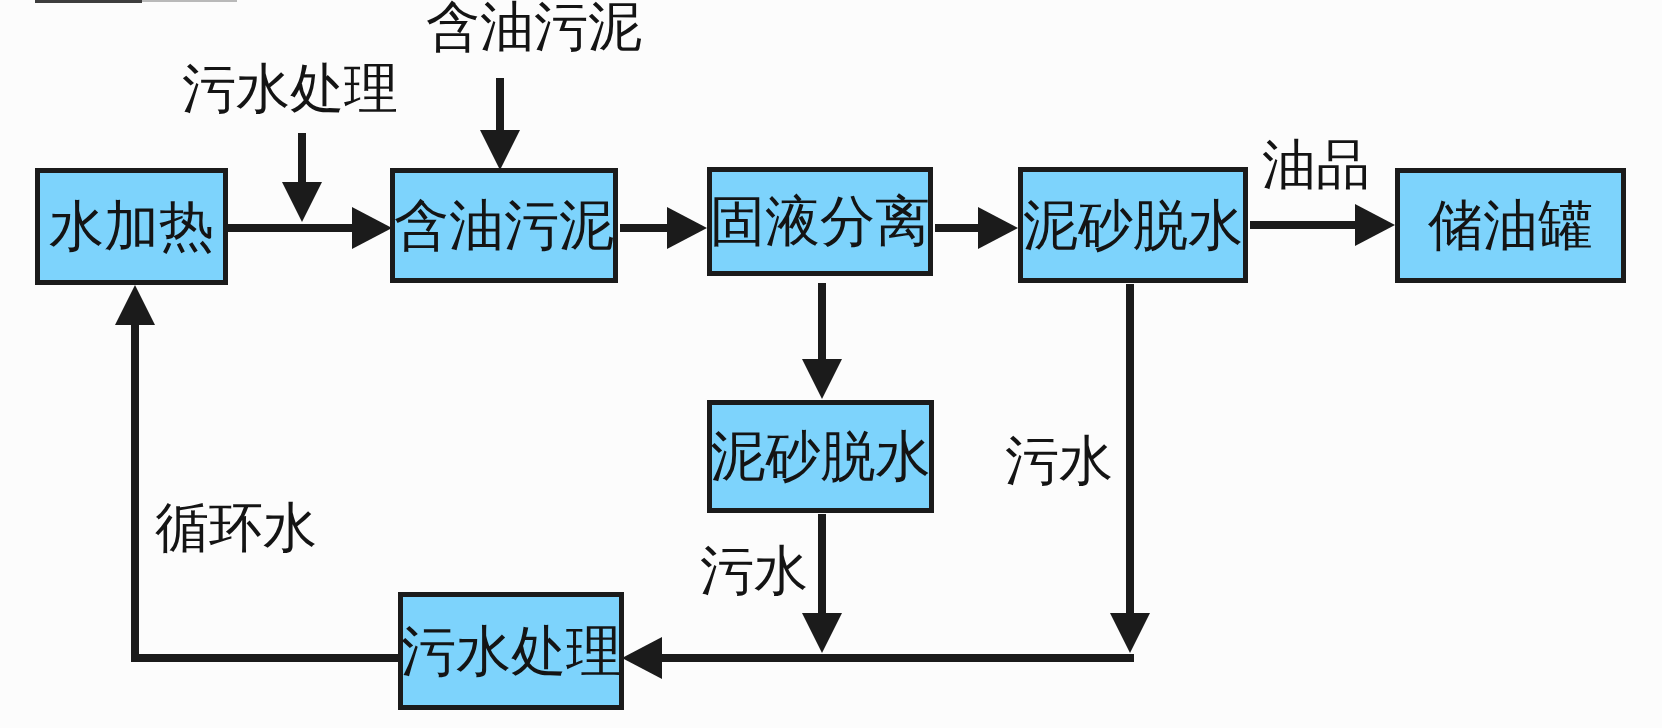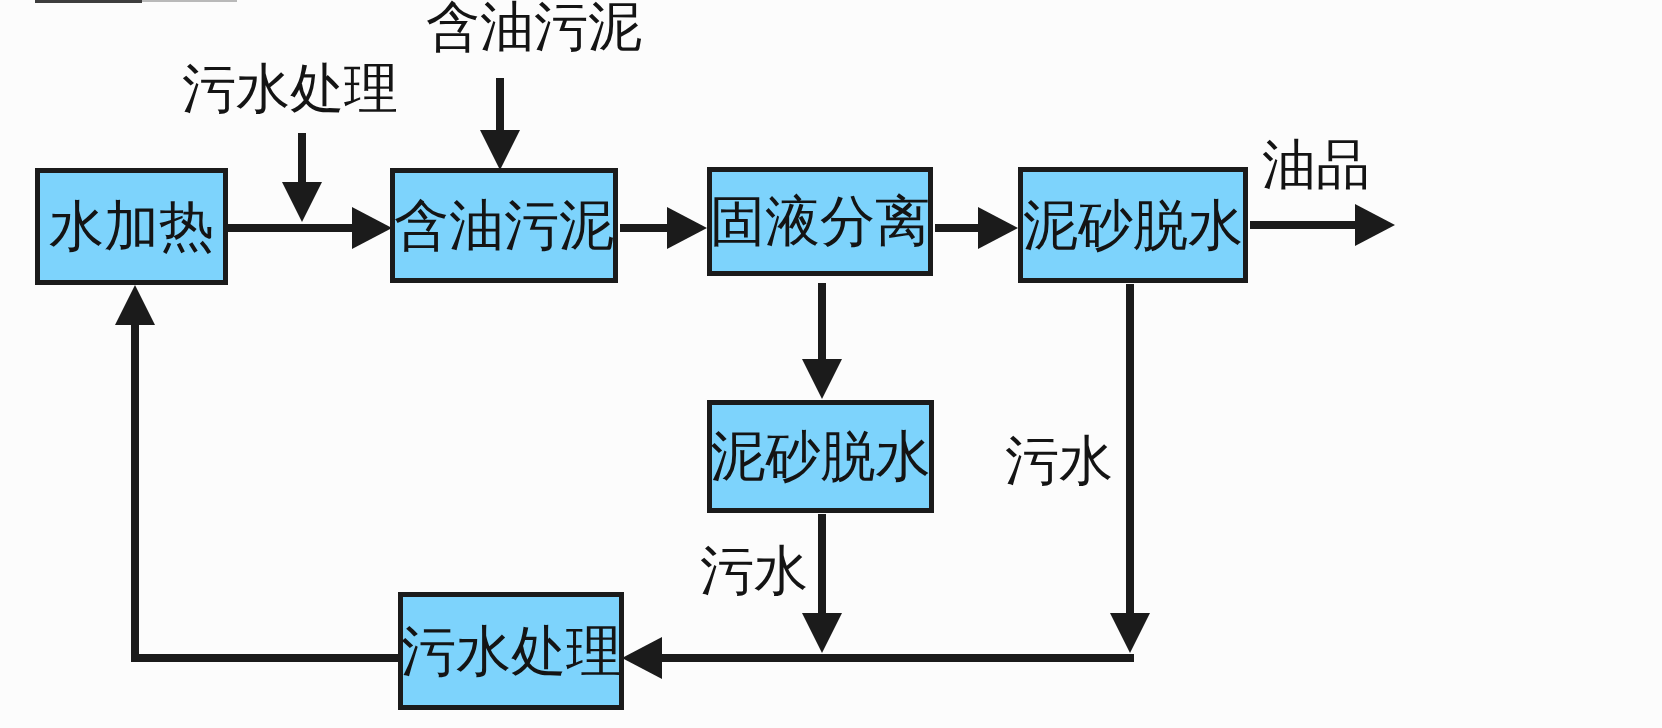--- a/index.html
+++ b/index.html
@@ -104,28 +104,30 @@
 
 <div id="canvas">
 
   <div class="seg" id="artifact-1"></div>
   <div class="seg" id="artifact-2"></div>
 
   <div class="node" id="n-water">水加热</div>
   <div class="node" id="n-chem">含油污泥</div>
   <div class="node" id="n-solid">固液分离</div>
   <div class="node" id="n-oilwat">泥砂脱水</div>
+  <div class="node" id="n-tank">储油罐</div>
   <div class="node" id="n-sand">泥砂脱水</div>
   <div class="node" id="n-sewage">污水处理</div>
 
   <div class="lbl" id="l-chemagent">污水处理</div>
   <div class="lbl" id="l-sludge">含油污泥</div>
   <div class="lbl" id="l-oilprod">油品</div>
   <div class="lbl" id="l-sewage-r">污水</div>
   <div class="lbl" id="l-sewage-l">污水</div>
+  <div class="lbl" id="l-recycle">循环水</div>
 
   <div>
     <div class="seg" id="a1-line"></div>
     <div class="head r" id="a1-head"></div>
   </div>
 
   <div>
     <div class="seg" id="a2-line"></div>
     <div class="head d" id="a2-head"></div>
   </div>

